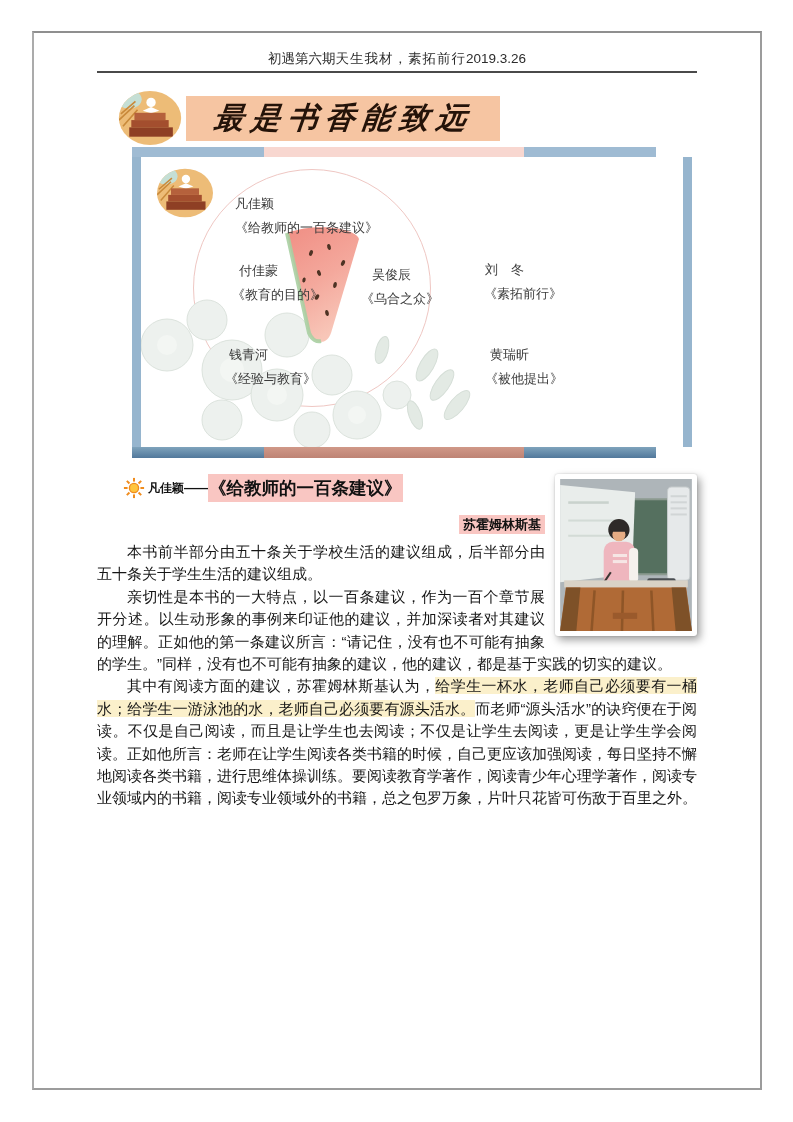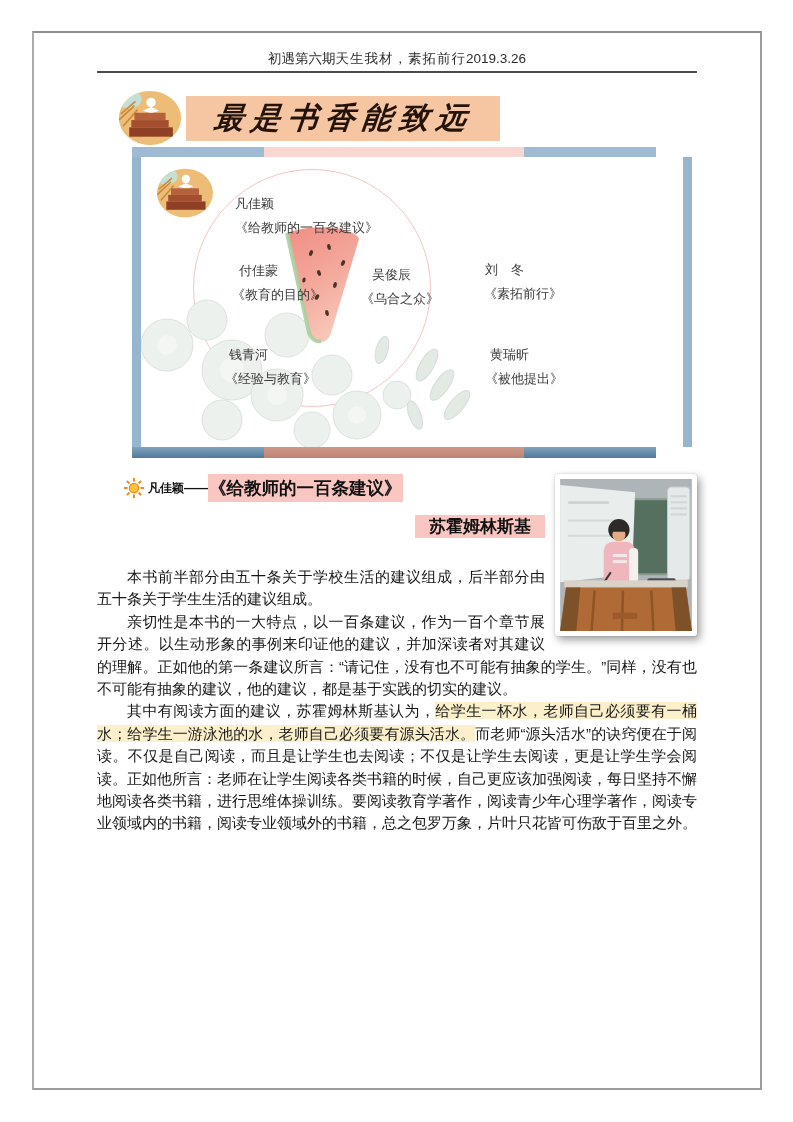--- a/index.html
+++ b/index.html
@@ -59,23 +59,23 @@
   .photo-float { float:right; width:152px; height:178px; }
   .photo-frame { width:142px; margin-left:10px; background:#fff; padding:5px;
     border-radius:3px; box-shadow:3px 4px 8px rgba(0,0,0,0.38), 0 0 2px rgba(0,0,0,0.2); }
   .photo-frame svg { display:block; }
 
   .heading-row { display:flex; align-items:center; padding-left:26px; height:28px; }
   .sun { width:22px; height:22px; margin-right:3px; flex:0 0 auto; }
   .heading-name { font-size:12px; font-weight:600; color:#111; white-space:nowrap; }
   .heading-book { font-size:17.5px; font-weight:600; color:#111; background:#F9C6C2; padding:2px 1px; white-space:nowrap; }
   .author-line { text-align:right; padding-right:55px; margin-top:13px; height:26px; }
-  .author { font-size:17px; font-weight:600; color:#111; background:#F9C6C2; padding:2px 14px; }
-
-  .body-text { margin-top:25px; font-size:15px; line-height:22.4px; text-align:justify; color:#161616; }
+  .author { font-size:13px; font-weight:600; color:#111; background:#F9C6C2; padding:2px 4px; }
+
+  .body-text { font-size:15px; line-height:22.4px; text-align:justify; color:#161616; }
   .body-text p { text-indent:2em; }
   .hl-yellow { background:#FBF0CB; }
 </style>
 </head>
 <body>
 
 <div class="page-frame"></div>
 
 <div class="header">
   <span>初遇第六期</span>

